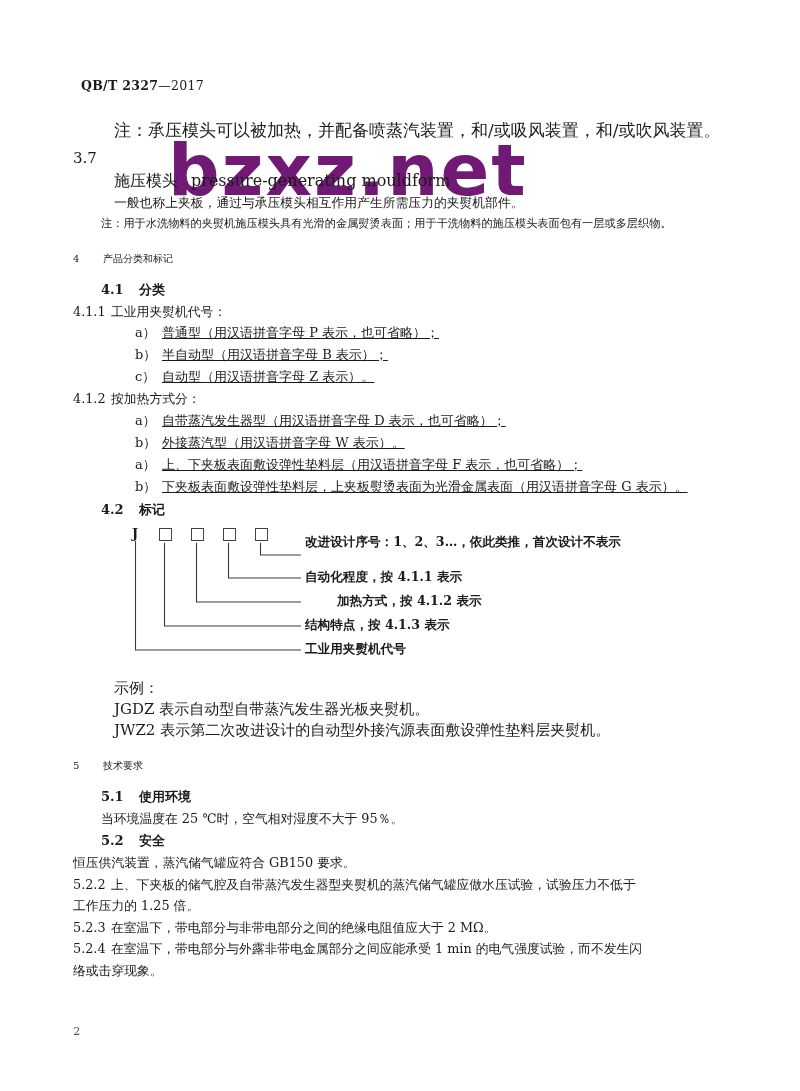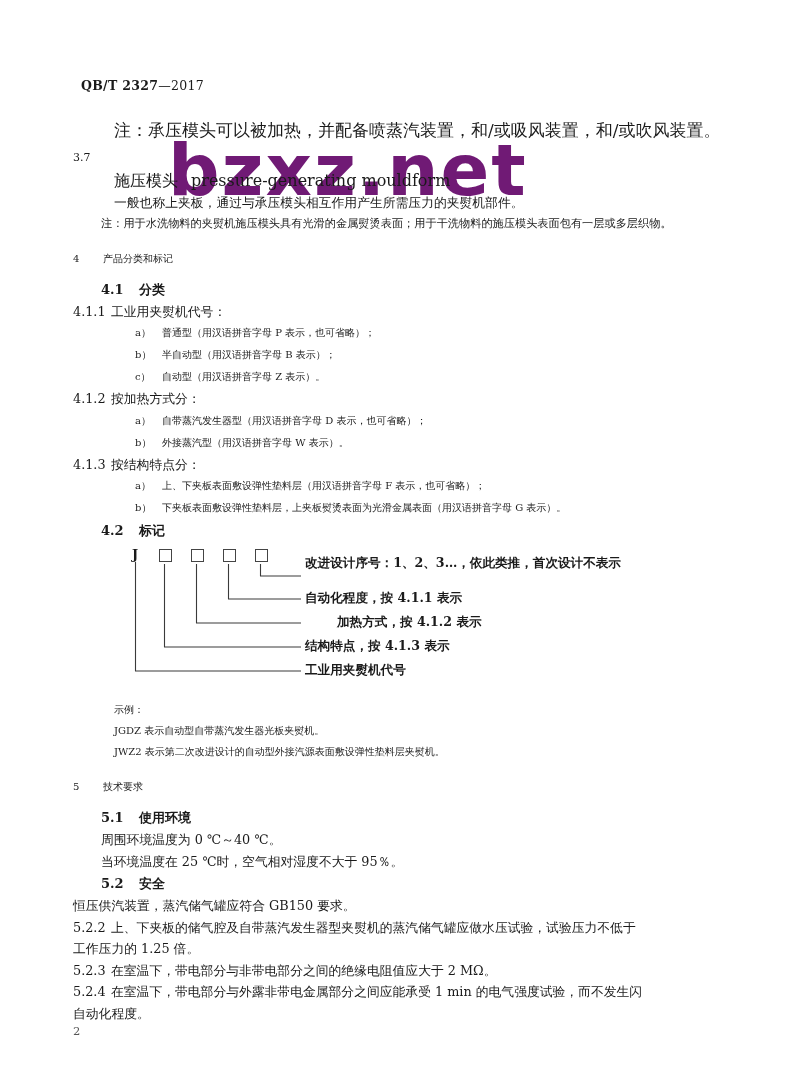--- a/index.html
+++ b/index.html
@@ -67,21 +67,21 @@
     line-height: 20px;
     padding-left: 41px;
   }
   .note-wide {
     font-size: 11.2px;
     line-height: 20px;
     padding-left: 28px;
   }
 
   .clause-num {
-    font-size: 11px;
+    font-size: 15px;
     line-height: 22px;
   }
 
   .sec-h1 {
     font-weight: normal;
     font-size: 10px;
     line-height: 24px;
   }
   .sec-h2 {
     font-weight: bold;
@@ -102,24 +102,25 @@
 
   .indent1 { padding-left: 28px; }
   .indent2 { padding-left: 41px; }
 
   .body-text {
     font-size: 12.8px;
     line-height: 21.5px;
   }
 
   .list-item {
-    font-size: 10px;
+    font-size: 13px;
     line-height: 22px;
     padding-left: 62px;
     white-space: nowrap;
+    text-decoration: underline;
   }
   .list-item .lbl {
     display: inline-block;
     width: 27px;
   }
 
   .num-inline {
     display: inline-block;
     min-width: 38px;
   }
@@ -166,21 +167,21 @@
     font-size: 12.6px;
     font-weight: bold;
     white-space: nowrap;
     font-family: "DejaVu Serif", "Liberation Serif", serif;
   }
 
   .example-block {
     padding-left: 41px;
   }
   .example-block .ex-ln {
-    font-size: 10px;
+    font-size: 15px;
     line-height: 21px;
     white-space: nowrap;
   }
 
   .pagenum {
     position: absolute;
     left: 73px;
     top: 1024px;
     font-size: 11.5px;
     color: #555;
@@ -217,21 +218,20 @@
 
     <p class="body-text"><span class="num-inline">4.1.1</span><span>工业用夹熨机代号：</span></p>
     <p class="list-item"><span class="lbl">a）</span><span>普通型（用汉语拼音字母 P 表示，也可省略）；</span></p>
     <p class="list-item"><span class="lbl">b）</span><span>半自动型（用汉语拼音字母 B 表示）；</span></p>
     <p class="list-item"><span class="lbl">c）</span><span>自动型（用汉语拼音字母 Z 表示）。</span></p>
 
     <p class="body-text"><span class="num-inline">4.1.2</span><span>按加热方式分：</span></p>
     <p class="list-item"><span class="lbl">a）</span><span>自带蒸汽发生器型（用汉语拼音字母 D 表示，也可省略）；</span></p>
     <p class="list-item"><span class="lbl">b）</span><span>外接蒸汽型（用汉语拼音字母 W 表示）。</span></p>
 
-    <p class="body-text"><span class="num-inline">4.1.3</span><span>按结构特点分：</span></p>
     <p class="list-item"><span class="lbl">a）</span><span>上、下夹板表面敷设弹性垫料层（用汉语拼音字母 F 表示，也可省略）；</span></p>
     <p class="list-item"><span class="lbl">b）</span><span>下夹板表面敷设弹性垫料层，上夹板熨烫表面为光滑金属表面（用汉语拼音字母 G 表示）。</span></p>
 
     <p class="sec-h2"><span class="num-inline">4.2</span><span>标记</span></p>
 
     <div class="diagram">
       <div class="jmark">J</div>
       <div class="sq" style="left:86px;"></div>
       <div class="sq" style="left:118px;"></div>
       <div class="sq" style="left:150px;"></div>
@@ -263,32 +263,31 @@
       <p class="ex-ln">JWZ2 表示第二次改进设计的自动型外接汽源表面敷设弹性垫料层夹熨机。</p>
     </div>
 
     <div class="gap-m"></div>
 
     <p class="sec-h1"><span class="num-inline-s">5</span><span>技术要求</span></p>
 
     <div class="gap-s"></div>
 
     <p class="sec-h2"><span class="num-inline">5.1</span><span>使用环境</span></p>
-    <p class="body-text indent1">周围环境温度为 0 ℃～40 ℃。</p>
     <p class="body-text indent1">当环境温度在 25 ℃时，空气相对湿度不大于 95％。</p>
 
     <p class="sec-h2"><span class="num-inline">5.2</span><span>安全</span></p>
 
     <p class="body-text">恒压供汽装置，蒸汽储气罐应符合 GB150 要求。</p>
 
     <p class="body-text"><span class="num-inline">5.2.2</span><span>上、下夹板的储气腔及自带蒸汽发生器型夹熨机的蒸汽储气罐应做水压试验，试验压力不低于</span></p>
     <p class="body-text">工作压力的 1.25 倍。</p>
 
     <p class="body-text"><span class="num-inline">5.2.3</span><span>在室温下，带电部分与非带电部分之间的绝缘电阻值应大于 2 MΩ。</span></p>
 
     <p class="body-text"><span class="num-inline">5.2.4</span><span>在室温下，带电部分与外露非带电金属部分之间应能承受 1 min 的电气强度试验，而不发生闪</span></p>
-    <p class="body-text">自动化程度。</p>
+    <p class="body-text">络或击穿现象。</p>
 
   </div>
 
   <div class="pagenum">2</div>
 
 </div>
 
 </body></html>

